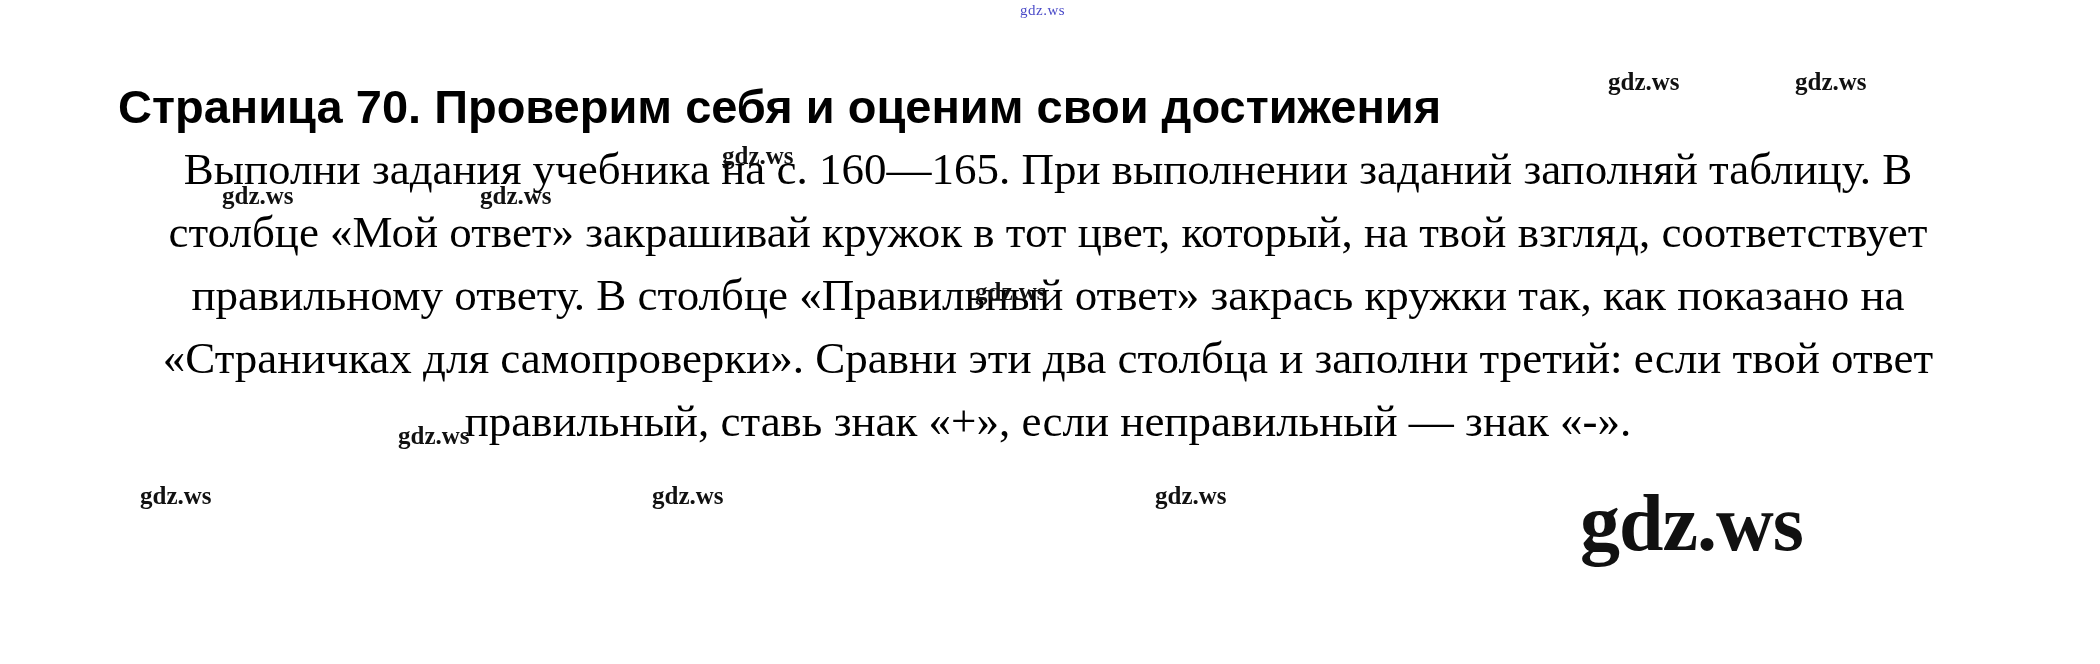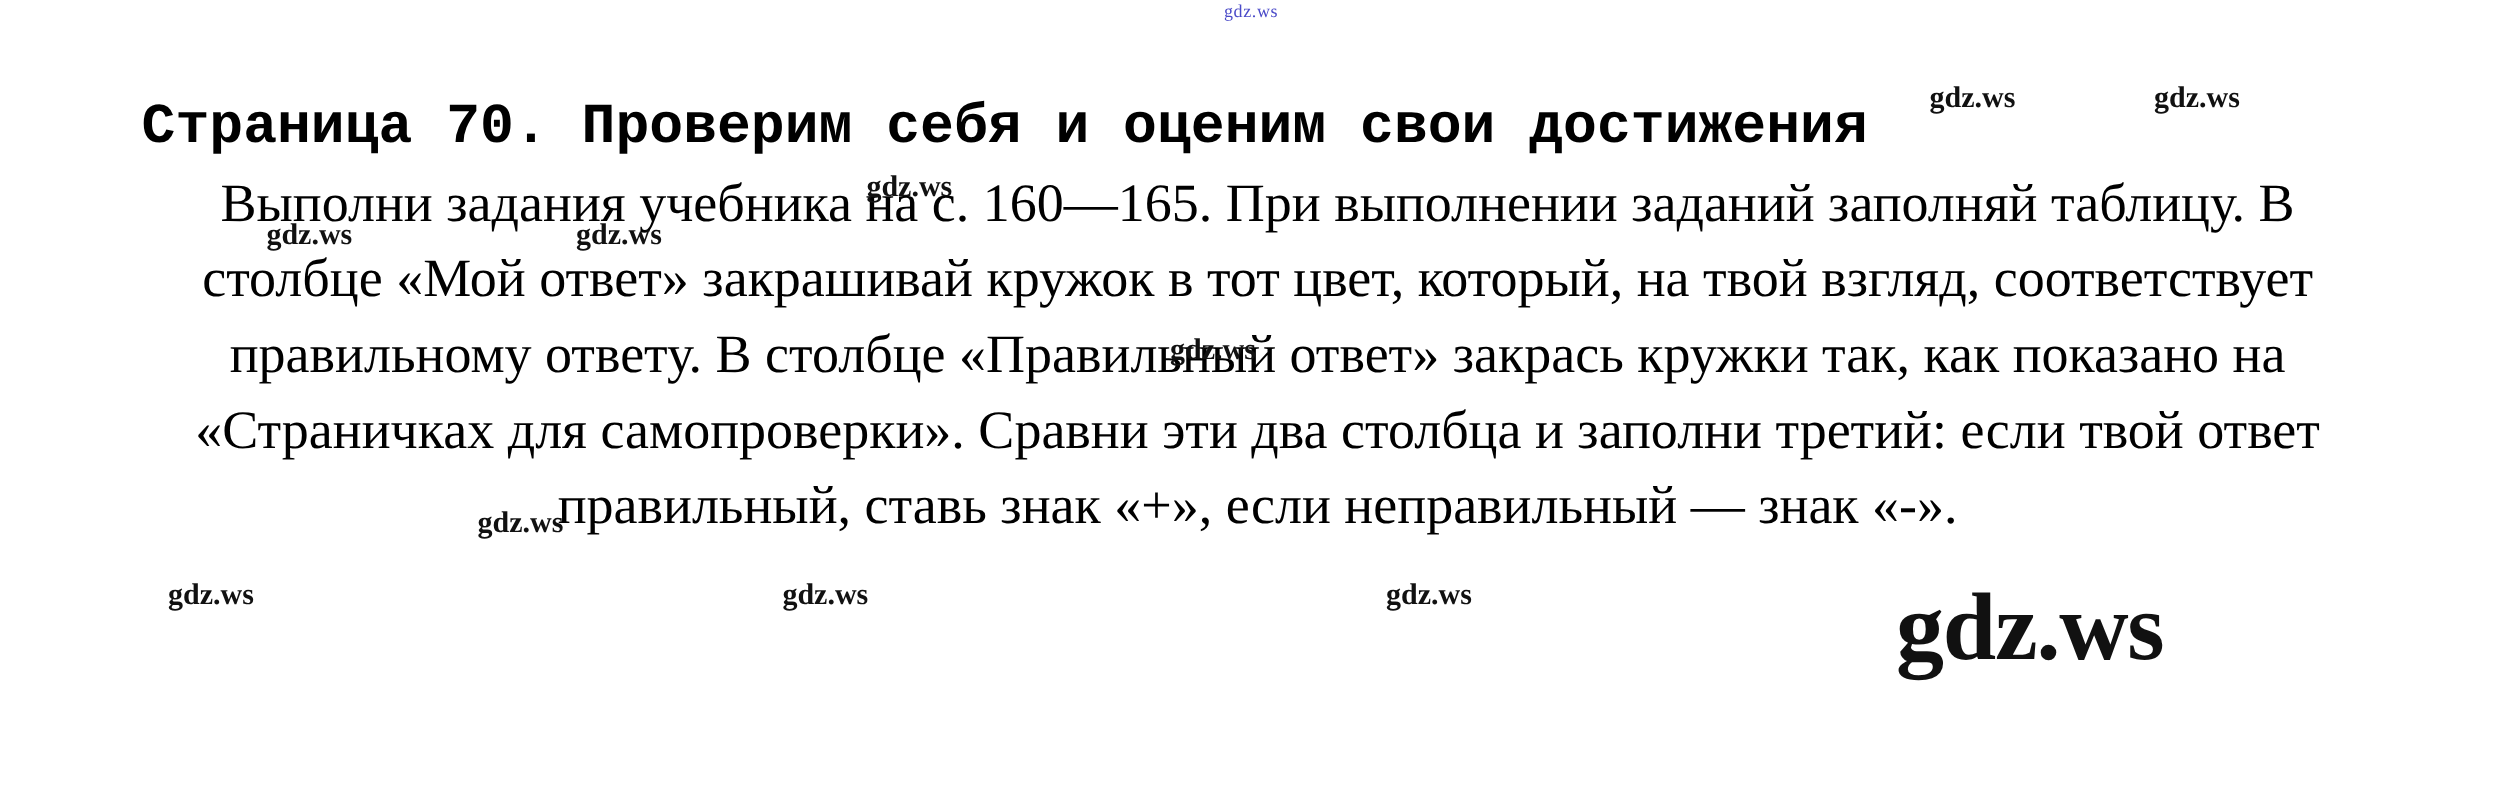--- a/index.html
+++ b/index.html
@@ -38,21 +38,21 @@
 
   
   .content {
     position: absolute;
     left: 118px;
     top: 78px;
     width: 1870px;
   }
 
   .doc-title {
-    font-family: Liberation Mono, monospace;
+    font-family: Liberation Sans, sans-serif;
     font-weight: bold;
     font-size: 47px;
     line-height: 58px;
     white-space: nowrap;
     margin: 0 0 2px 0;
   }
 
   .doc-body {
     font-family: Liberation Serif, serif;
     font-size: 45px;

